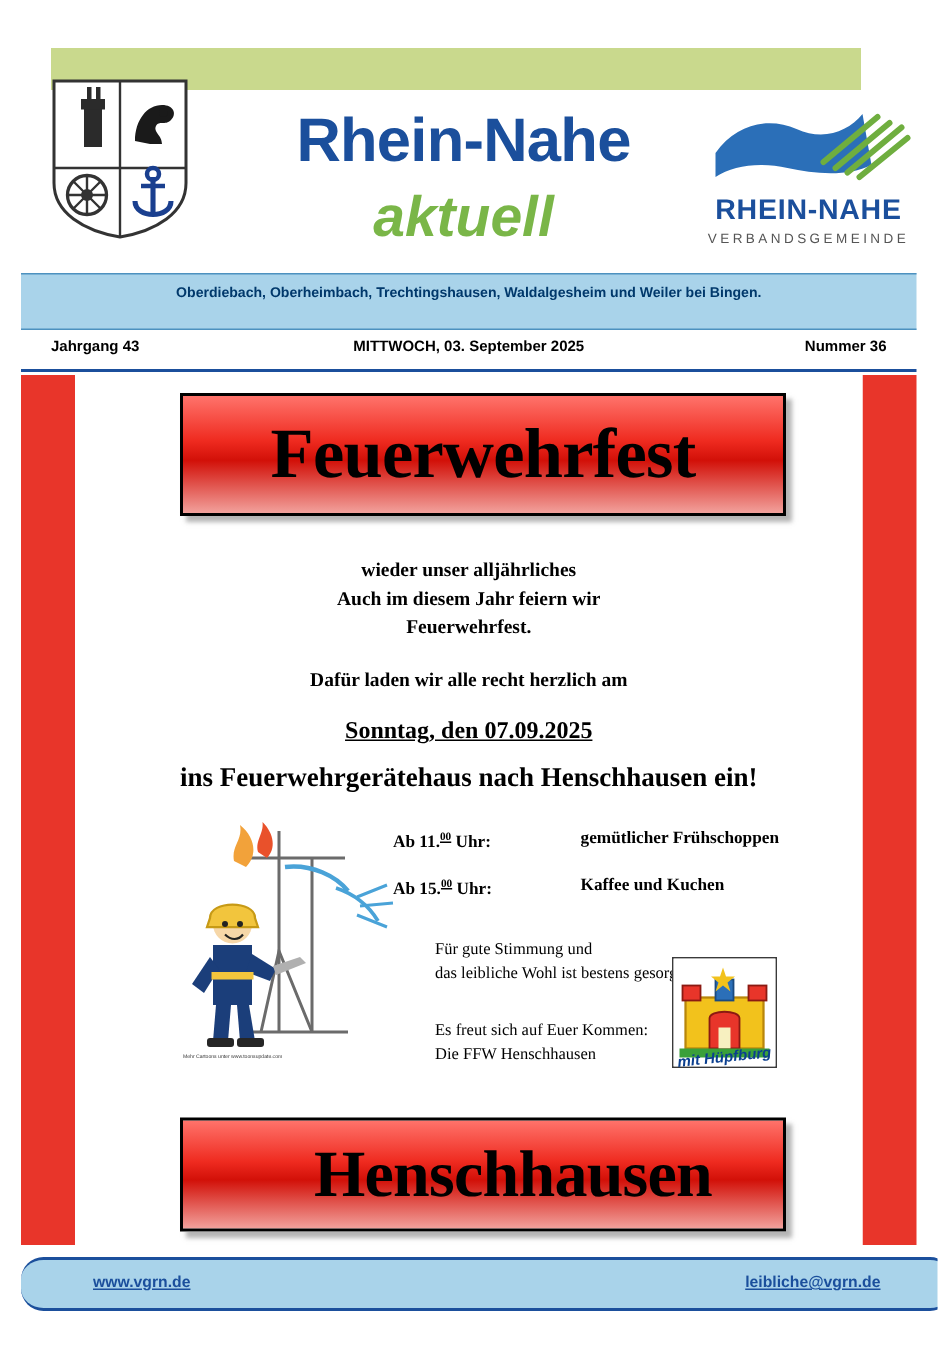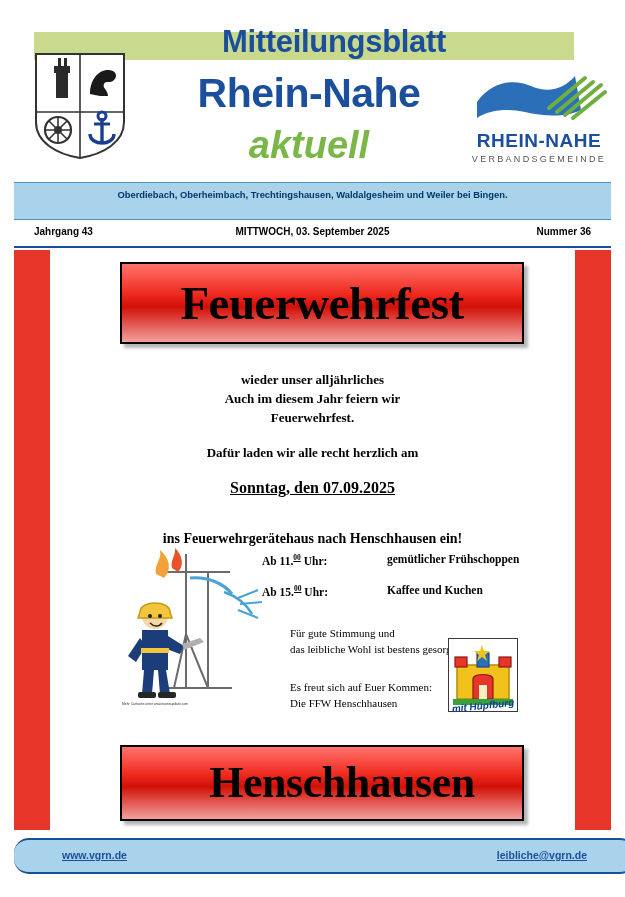--- a/index.html
+++ b/index.html
@@ -227,22 +227,22 @@
     font-size: 13px;
     line-height: 19px;
   }
   .intro .p2 { margin-top: 16px; }
   .date-line {
     margin-top: 16px;
     font-size: 16px;
     text-decoration: underline;
   }
   .loc-line {
-    margin-top: 32px;
-    font-size: 14px;
+    margin-top: 12px;
+    font-size: 18px;
   }
 
   
   .schedule {
     position: absolute;
     left: 212px;
     top: 303px;
     width: 300px;
     font-family: "Liberation Serif", serif;
     font-weight: bold;
@@ -361,21 +361,20 @@
       <circle cx="26" cy="80" r="13" fill="none" stroke="#333" stroke-width="2.2"></circle>
       <circle cx="26" cy="80" r="4" fill="#333"></circle>
       <path d="M26 67 V93 M13 80 H39 M17 71 L35 89 M35 71 L17 89" stroke="#333" stroke-width="1.6"></path>
 
       <path d="M70 68 V92" stroke="#1a3f8f" stroke-width="3.4"></path>
       <path d="M62 74 H78" stroke="#1a3f8f" stroke-width="3"></path>
       <path d="M58 84 C58 96 82 96 82 84" fill="none" stroke="#1a3f8f" stroke-width="3.4"></path>
       <circle cx="70" cy="66" r="4" fill="none" stroke="#1a3f8f" stroke-width="3"></circle>
     </svg>
 
-    <div class="mb-title">Mitteilungsblatt</div>
     <div class="rn-title">Rhein-Nahe</div>
     <div class="aktuell">aktuell</div>
 
     <svg class="rn-logo" viewBox="0 0 140 110">
       <path d="M8 36 C22 16 44 12 62 20 C80 28 96 22 106 10 L112 44 C96 52 74 50 56 46 C38 42 20 44 8 52 Z" fill="#2b6fb8"></path>
       <g stroke="#6fae3f" stroke-width="4" stroke-linecap="round">
         <path d="M80 42 L116 12"></path>
         <path d="M88 46 L124 16"></path>
         <path d="M96 49 L132 19"></path>
         <path d="M104 52 L136 26"></path>

